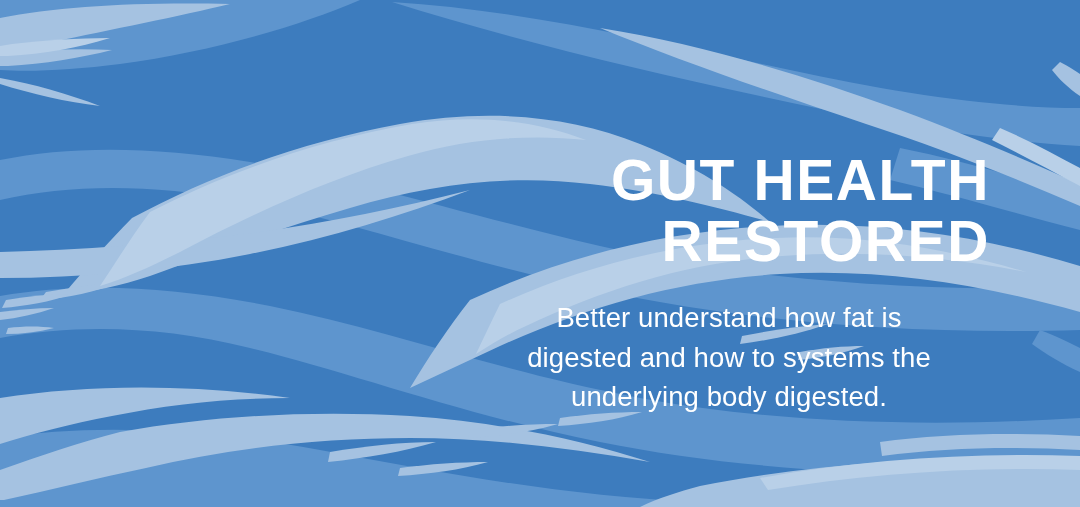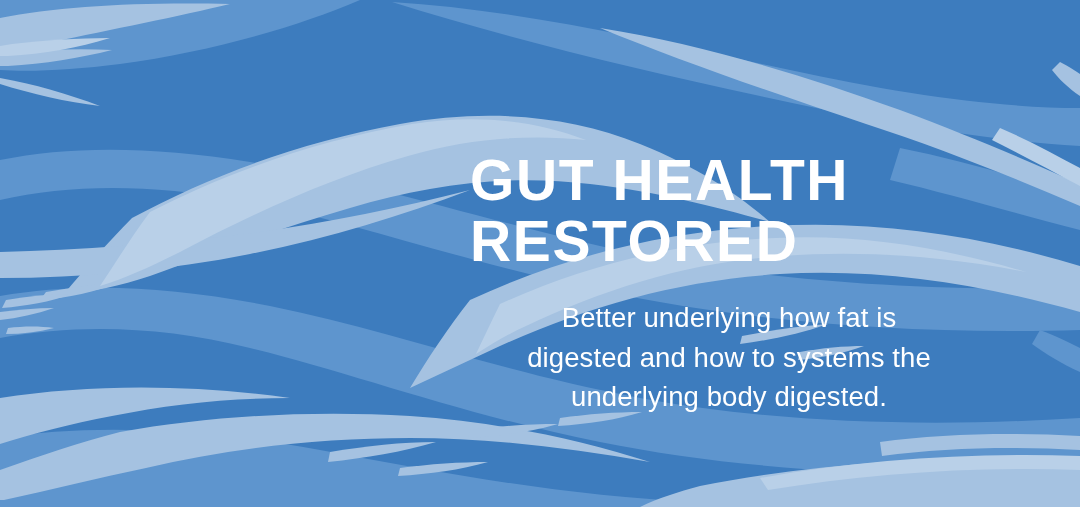--- a/index.html
+++ b/index.html
@@ -32,21 +32,21 @@
   #text-block {
     position: absolute;
     left: 470px;
     top: 150px;
     width: 520px;
     z-index: 5;
   }
 
   #headline {
     margin: 0;
-    text-align: left;
+    text-align: right;
     color: #ffffff;
     font-size: 57px;
     line-height: 1.07;
     font-weight: 800;
     letter-spacing: 1.6px;
     text-transform: uppercase;
     font-family: "Liberation Sans", sans-serif;
   }
 
   #headline .hl-line {
@@ -172,19 +172,19 @@
   </svg>
 
   <div id="text-block">
 
     <h1 id="headline">
       <span class="hl-line">GUT HEALTH</span>
       <span class="hl-line">RESTORED</span>
     </h1>
 
     <p id="subtitle">
-      <span class="sub-line">Better underlying how fat is</span>
+      <span class="sub-line">Better understand how fat is</span>
       <span class="sub-line">digested and how to systems the</span>
       <span class="sub-line">underlying body digested.</span>
     </p>
 
   </div>
 </div>
 
 </body></html>

